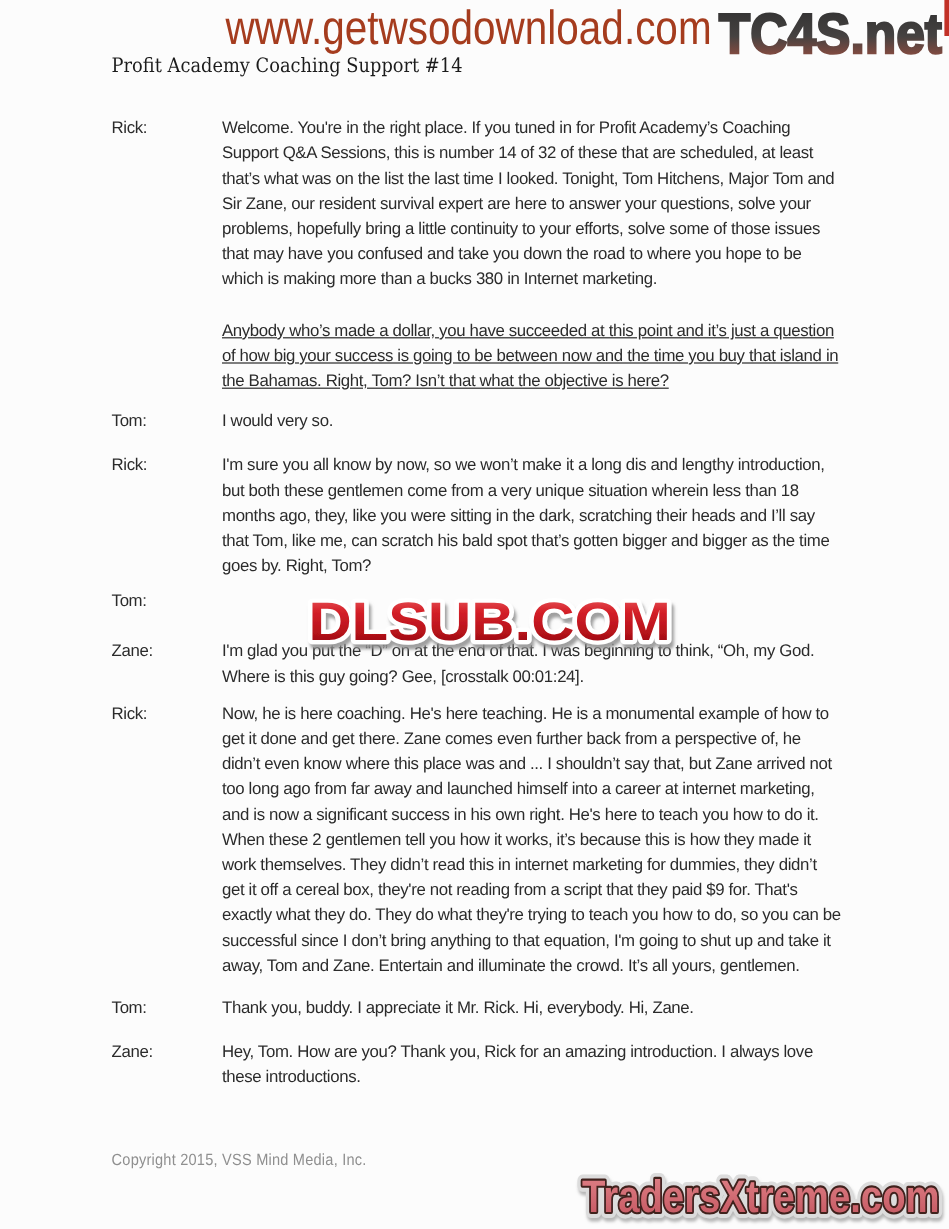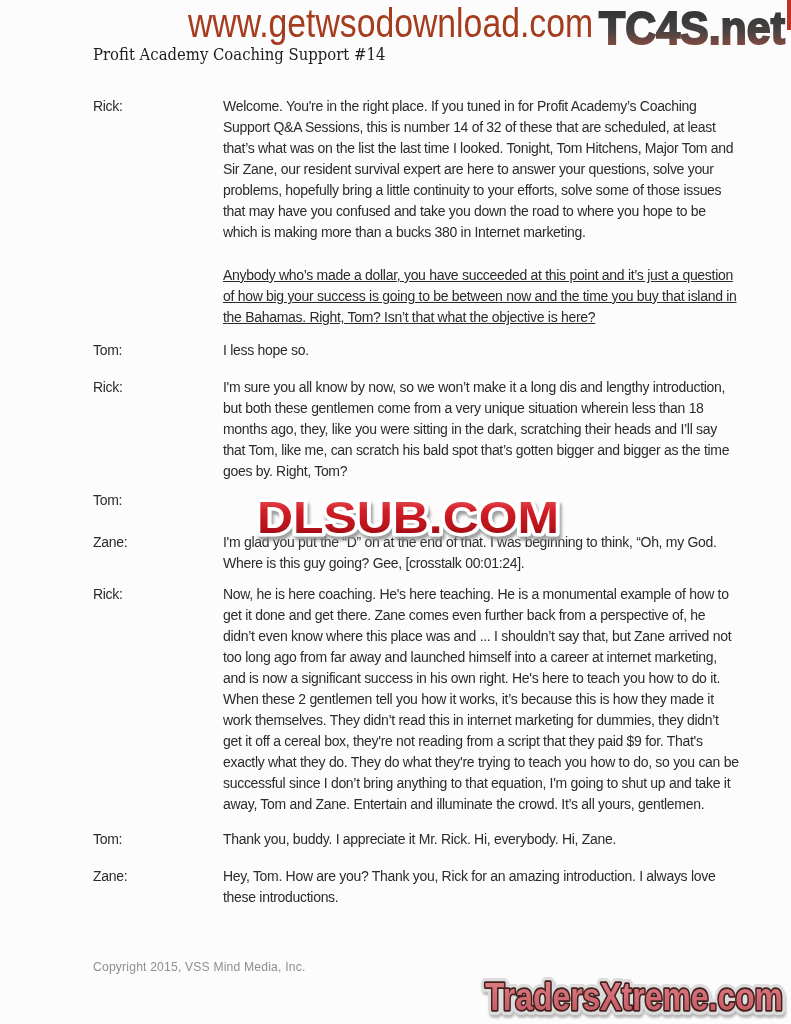--- a/index.html
+++ b/index.html
@@ -23,21 +23,21 @@
     font-size:16.5px;color:#1c1c1c;
     transform:scaleX(0.9);transform-origin:left top;white-space:nowrap;
   }
 
   .transcript{position:absolute;left:0;top:0;width:723px;height:1024px;}
   .entry{
     position:absolute;left:93px;width:612px;display:flex;align-items:flex-start;
     font-size:14px;line-height:21px;letter-spacing:-0.3px;color:#2b2b2b;
   }
   .speaker{flex:0 0 92px;width:92px;}
-  .dialog{flex:0 0 516px;width:516px;margin-left:38px;}
+  .dialog{flex:0 0 516px;width:516px;}
 
   
   .wm-dlsub{position:absolute;left:247px;top:487px;width:324px;height:62px;}
   
   .wm-traders{position:absolute;left:477px;top:971px;width:314px;height:52px;}
 
   .copyright{
     position:absolute;left:93px;top:959px;
     font-size:13.5px;color:#8f8f8f;letter-spacing:0.2px;
     transform:scaleX(0.9);transform-origin:left top;white-space:nowrap;
@@ -72,21 +72,21 @@
       <div class="entry" style="top: 96px;">
         <span class="speaker">Rick:</span>
         <div class="dialog">Welcome. You're in the right place. If you tuned in for Profit Academy’s Coaching Support Q&amp;A Sessions, this is number 14 of 32 of these that are scheduled, at least that’s what was on the list the last time I looked. Tonight, Tom Hitchens, Major Tom and Sir Zane, our resident survival expert are here to answer your questions, solve your problems, hopefully bring a little continuity to your efforts, solve some of those issues that may have you confused and take you down the road to where you hope to be which is making more than a bucks 380 in Internet marketing.</div>
       </div>
       <div class="entry" style="top: 265px; text-decoration: underline;">
         <span class="speaker"></span>
         <div class="dialog">Anybody who’s made a dollar, you have succeeded at this point and it’s just a question of how big your success is going to be between now and the time you buy that island in the Bahamas. Right, Tom? Isn’t that what the objective is here?</div>
       </div>
       <div class="entry" style="top: 340px;">
         <span class="speaker">Tom:</span>
-        <div class="dialog">I less hope so.</div>
+        <div class="dialog">I would very so.</div>
       </div>
       <div class="entry" style="top: 377px;">
         <span class="speaker">Rick:</span>
         <div class="dialog">I'm sure you all know by now, so we won’t make it a long dis and lengthy introduction, but both these gentlemen come from a very unique situation wherein less than 18 months ago, they, like you were sitting in the dark, scratching their heads and I’ll say that Tom, like me, can scratch his bald spot that’s gotten bigger and bigger as the time goes by. Right, Tom?</div>
       </div>
       <div class="entry" style="top: 490px;">
         <span class="speaker">Tom:</span>
       </div>
       <div class="entry" style="top: 532px;">
         <span class="speaker">Zane:</span>

